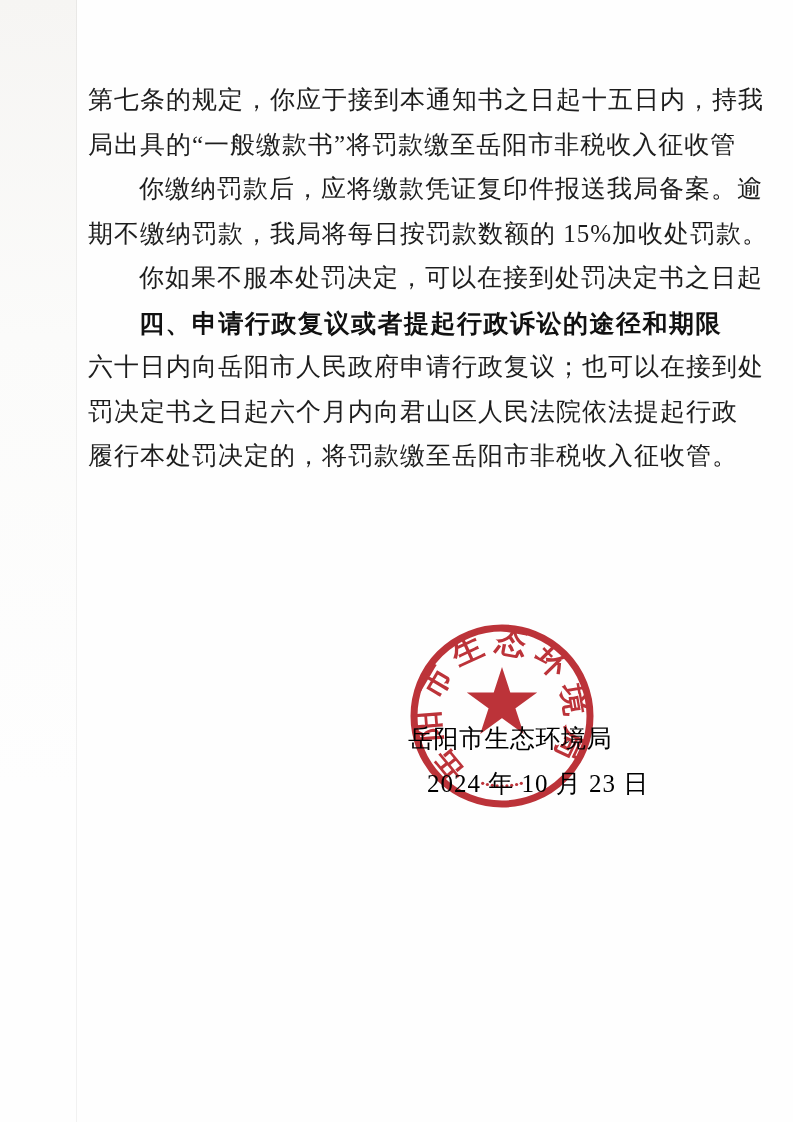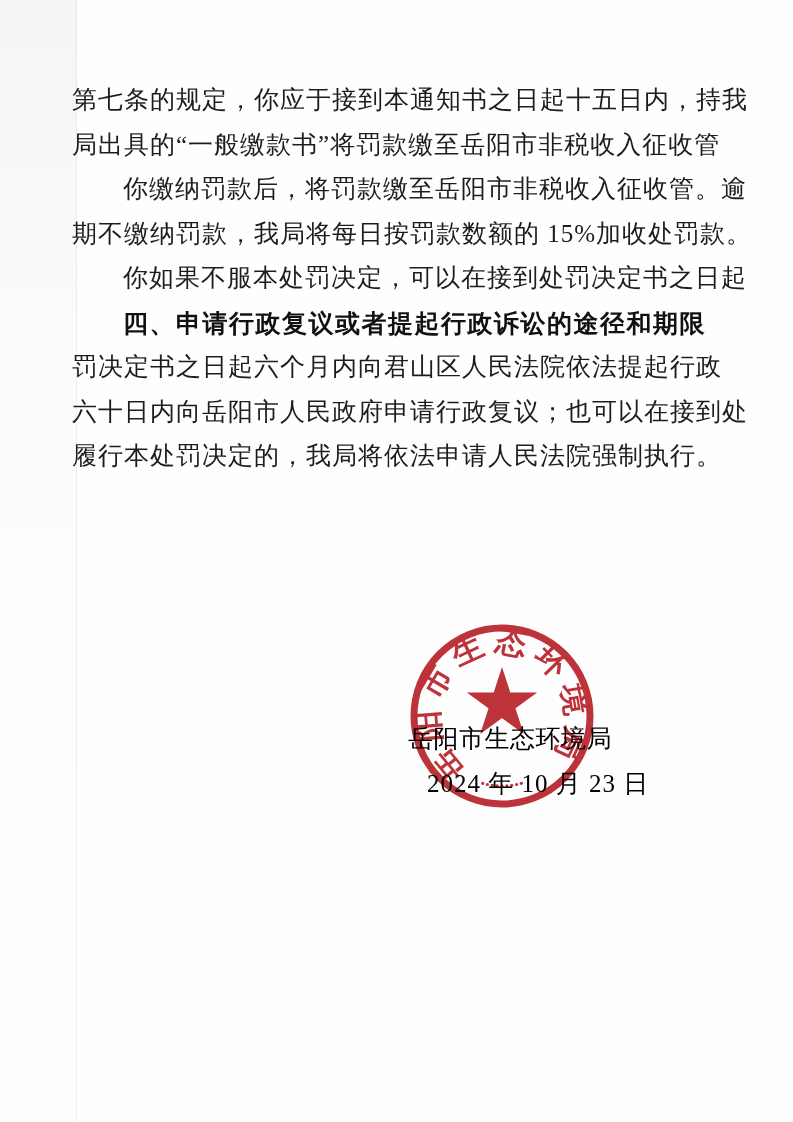--- a/index.html
+++ b/index.html
@@ -18,21 +18,21 @@
   
   .scan-edge{
     position:absolute;
     left:0;top:0;
     width:76px;height:100%;
     background:linear-gradient(180deg,#f6f5f3 0%,#fbfbfa 30%,#fefefe 70%);
     border-right:1px solid rgba(0,0,0,0.05);
   }
   .doc-body{
     position:absolute;
-    left:72px;
+    left:88px;
     top:78px;
     width:648px;
     color:#1d1d1d;
     font-size:25px;
     letter-spacing:1px;
   }
   .text-line{
     line-height:44.5px;
     height:44.5px;
     white-space:nowrap;
@@ -76,27 +76,27 @@
 </head>
 <body>
 
 <div class="page">
 
   <div class="scan-edge"></div>
 
   <div class="doc-body">
     <div class="text-line">第七条的规定，你应于接到本通知书之日起十五日内，持我</div>
     <div class="text-line">局出具的“一般缴款书”将罚款缴至岳阳市非税收入征收管</div>
-    <div class="text-line indent">你缴纳罚款后，将罚款缴至岳阳市非税收入征收管。逾</div>
+    <div class="text-line indent">你缴纳罚款后，应将缴款凭证复印件报送我局备案。逾</div>
     <div class="text-line">期不缴纳罚款，我局将每日按罚款数额的 15%加收处罚款。</div>
     <div class="text-line indent">你如果不服本处罚决定，可以在接到处罚决定书之日起</div>
     <div class="text-line indent heading">四、申请行政复议或者提起行政诉讼的途径和期限</div>
+    <div class="text-line">六十日内向岳阳市人民政府申请行政复议；也可以在接到处</div>
     <div class="text-line">罚决定书之日起六个月内向君山区人民法院依法提起行政</div>
-    <div class="text-line">六十日内向岳阳市人民政府申请行政复议；也可以在接到处</div>
-    <div class="text-line">履行本处罚决定的，我局将依法申请人民法院强制执行。</div>
+    <div class="text-line">履行本处罚决定的，将罚款缴至岳阳市非税收入征收管。</div>
   </div>
 
   <div class="sig-agency">岳阳市生态环境局</div>
   <div class="sig-date">2024 年 10 月 23 日</div>
 
   <svg class="seal" viewBox="0 0 192 192" xmlns="http://www.w3.org/2000/svg">
     <defs>
       <path id="sealArc" d="M 61.1 149.7 A 64 64 0 1 1 148.4 132.7" fill="none"></path>
     </defs>
 

